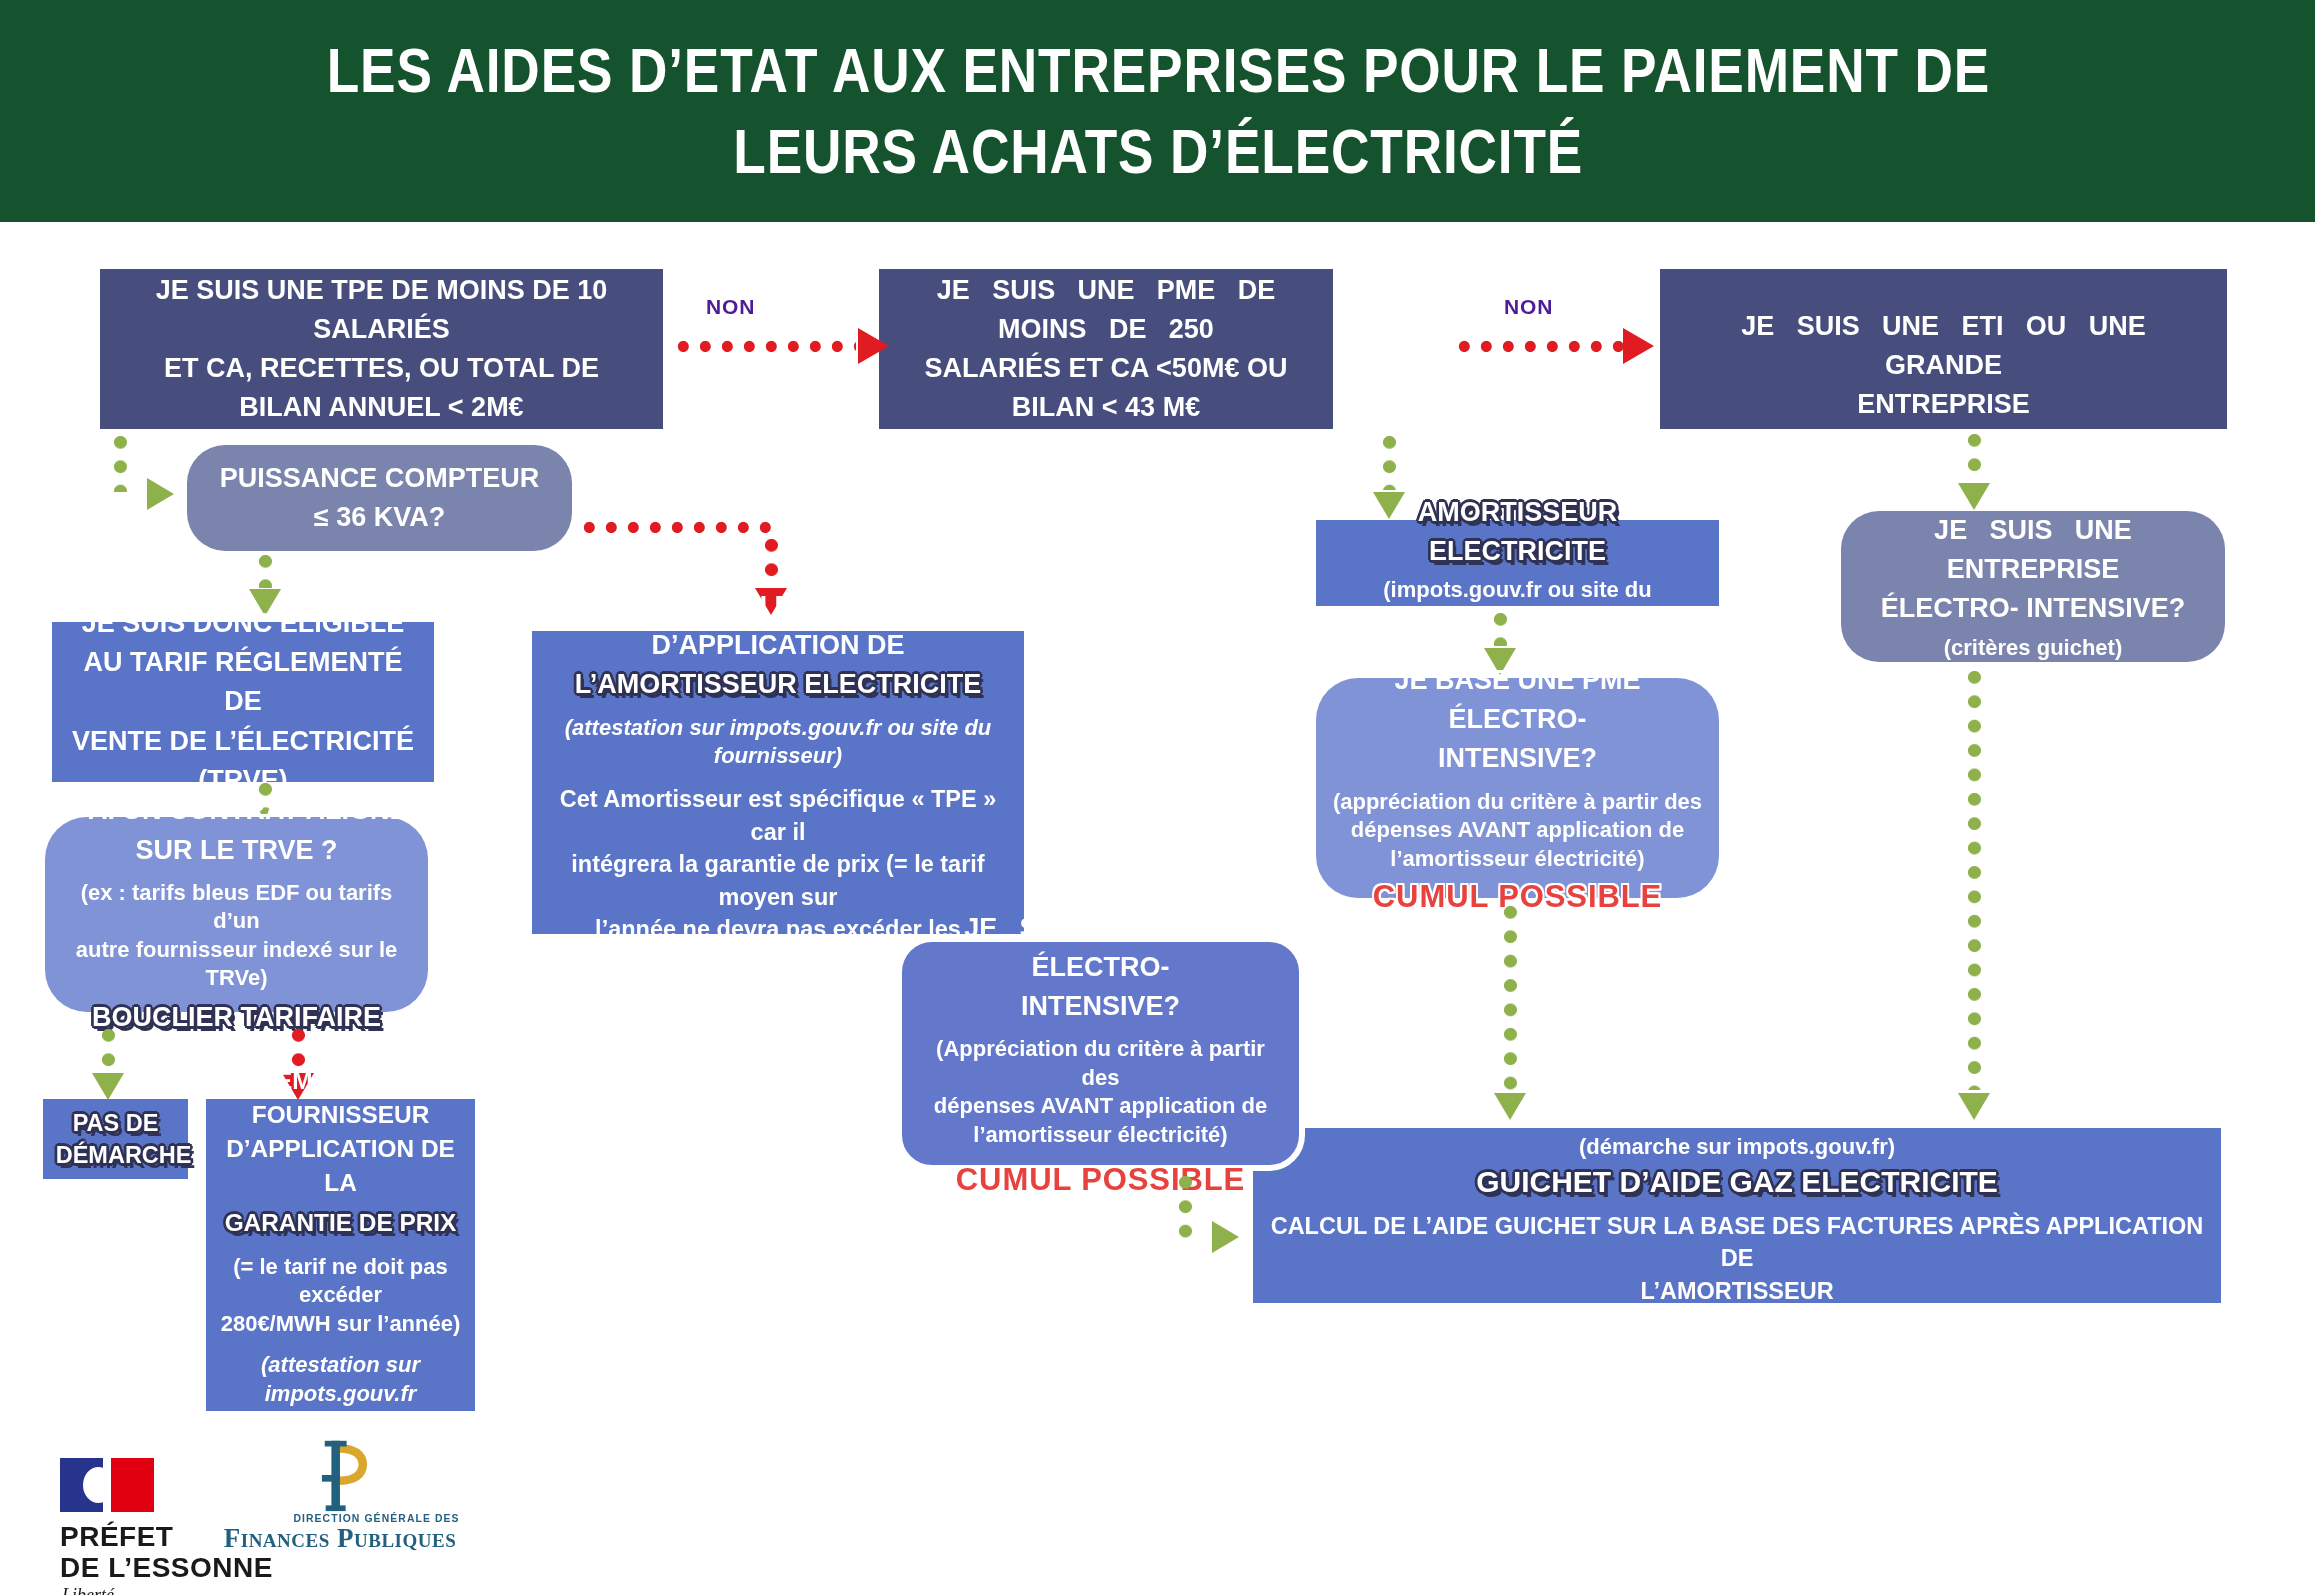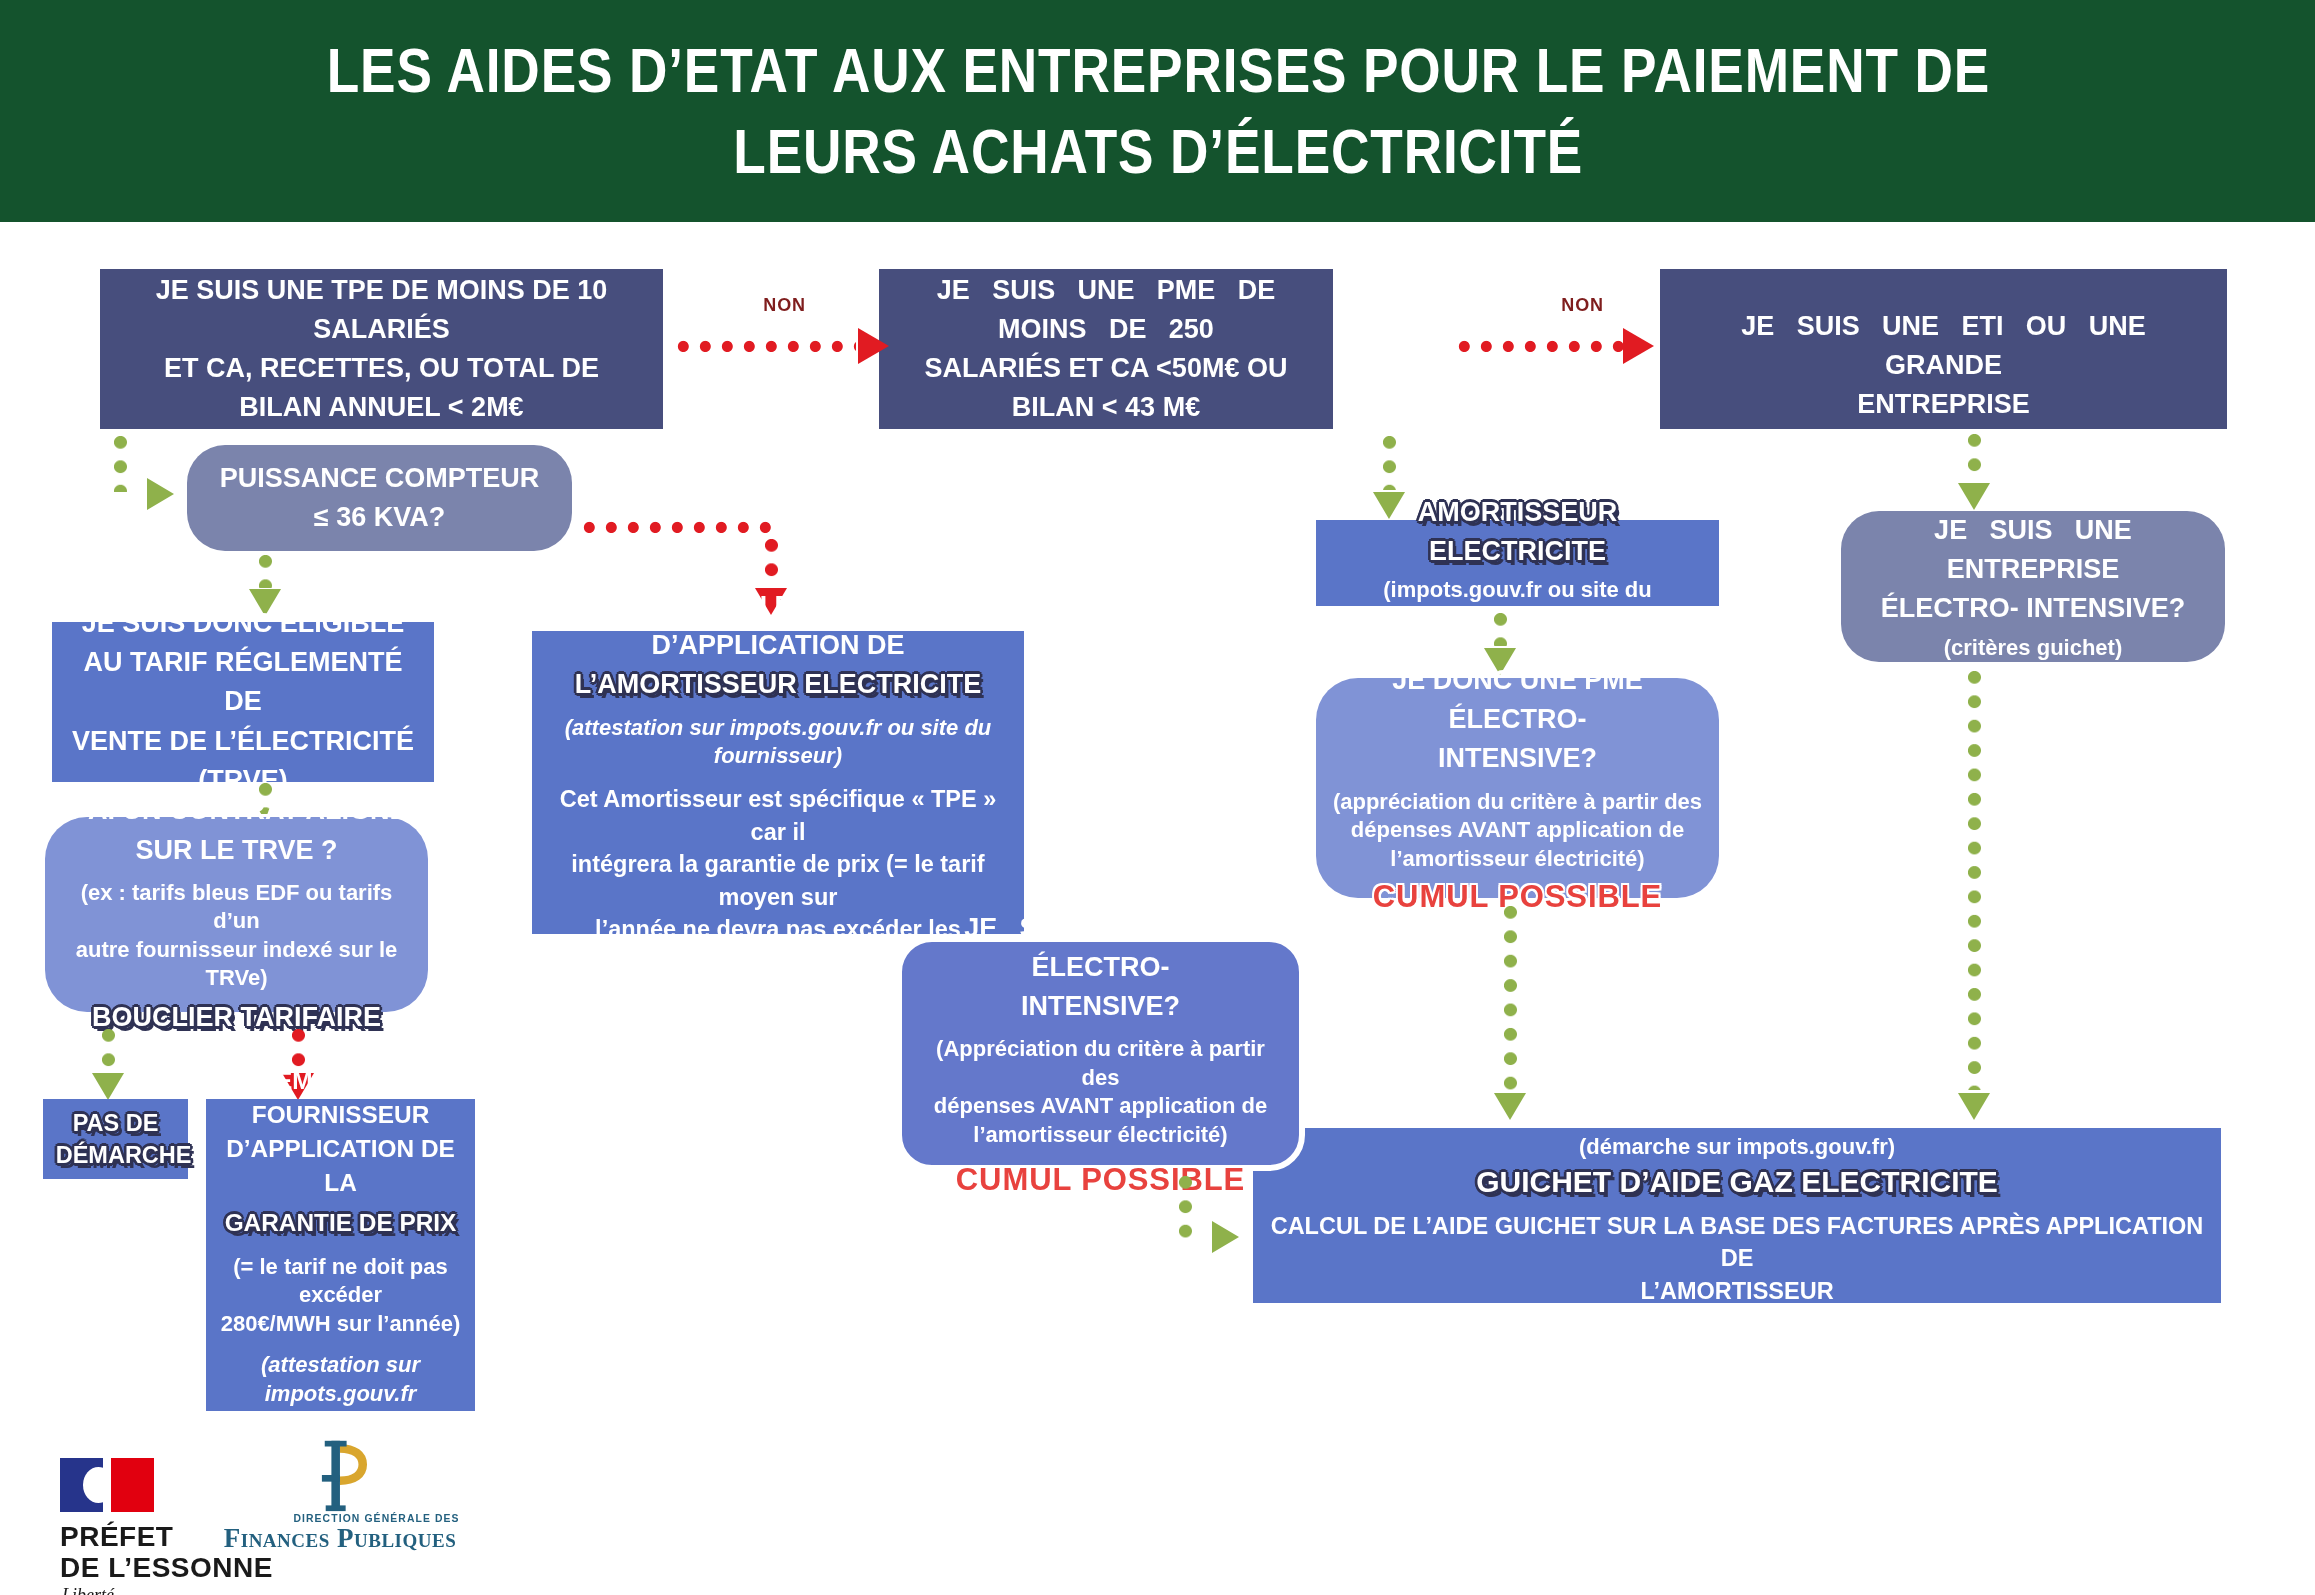--- a/index.html
+++ b/index.html
@@ -23,21 +23,21 @@
   .t26{font-size:23.5px;line-height:1.38;}
   .t24{font-size:22px;line-height:1.3;}
   .it{font-style:italic;}
   .ws{word-spacing:.55em;}
   .mt6{margin-top:5.4px;} .mt10{margin-top:9px;} .mt14{margin-top:12.7px;}
   .ol{color:#fff;text-shadow:2.7px 0 0 #2f3254,-2.7px 0 0 #2f3254,0 2.7px 0 #2f3254,0 -2.7px 0 #2f3254,
       1.8px 1.8px 0 #2f3254,-1.8px 1.8px 0 #2f3254,1.8px -1.8px 0 #2f3254,-1.8px -1.8px 0 #2f3254,3.6px 4.5px 0 #2f3254;}
   .cumul{color:#e8423e;font-size:31px;letter-spacing:0.9px;
       text-shadow:1.8px 0 0 #fff,-1.8px 0 0 #fff,0 1.8px 0 #fff,0 -1.8px 0 #fff,
       1.8px 1.8px 0 #fff,-1.8px 1.8px 0 #fff,1.8px -1.8px 0 #fff,-1.8px -1.8px 0 #fff;}
-  .non{position:absolute;width:100px;text-align:right;color:#7f1d1d;font-size:18px;letter-spacing:0.9px;}
+  .non{position:absolute;width:100px;text-align:left;color:#4c1d95;font-size:21px;letter-spacing:0.9px;}
   
   .vd{position:absolute;width:12.7px;background-image:radial-gradient(circle at 6.3px 6.3px,var(--c) 5.9px,transparent 6.8px);
       background-size:12.7px 24.4px;background-repeat:repeat-y;}
   .hd{position:absolute;height:12.7px;background-image:radial-gradient(circle at 6.3px 6.3px,var(--c) 5px,transparent 5.9px);
       background-size:22px 12.7px;background-repeat:repeat-x;}
   .green{--c:#8fb14b;} .red{--c:#e11b22;}
   .tri-down{position:absolute;width:0;height:0;border-left:16.3px solid transparent;border-right:16.3px solid transparent;
       border-top:27px solid var(--c);}
   .tri-right{position:absolute;width:0;height:0;border-top:16.3px solid transparent;border-bottom:16.3px solid transparent;
       border-left:27px solid var(--c);}
@@ -159,21 +159,21 @@
 
   <div class="box blue" style="left:1316px;top:520px;width:403px;height:86px">
     <div class="line t30 ol ws">AMORTISSEUR ELECTRICITE</div>
     <div class="line t24 mt6">(impots.gouv.fr ou site du fournisseur)</div>
   </div>
 
   <div class="vd green" style="left:1494px;top:613px;height:33px"></div>
   <div class="tri-down green" style="left:1484px;top:648px"></div>
 
   <div class="box r-light" style="left:1316px;top:678px;width:403px;height:220px">
-    <div class="line t30">JE DONC UNE PME ÉLECTRO-</div>
+    <div class="line t30">JE BASE UNE PME ÉLECTRO-</div>
     <div class="line t30">INTENSIVE?</div>
     <div class="line t24 mt10">(appréciation du critère à partir des</div>
     <div class="line t24">dépenses AVANT application de</div>
     <div class="line t24">l’amortisseur électricité)</div>
     <div class="line cumul mt6">CUMUL POSSIBLE</div>
   </div>
 
   <div class="vd green" style="left:1504px;top:906px;height:184px"></div>
   <div class="tri-down green" style="left:1494px;top:1093px"></div>
 

